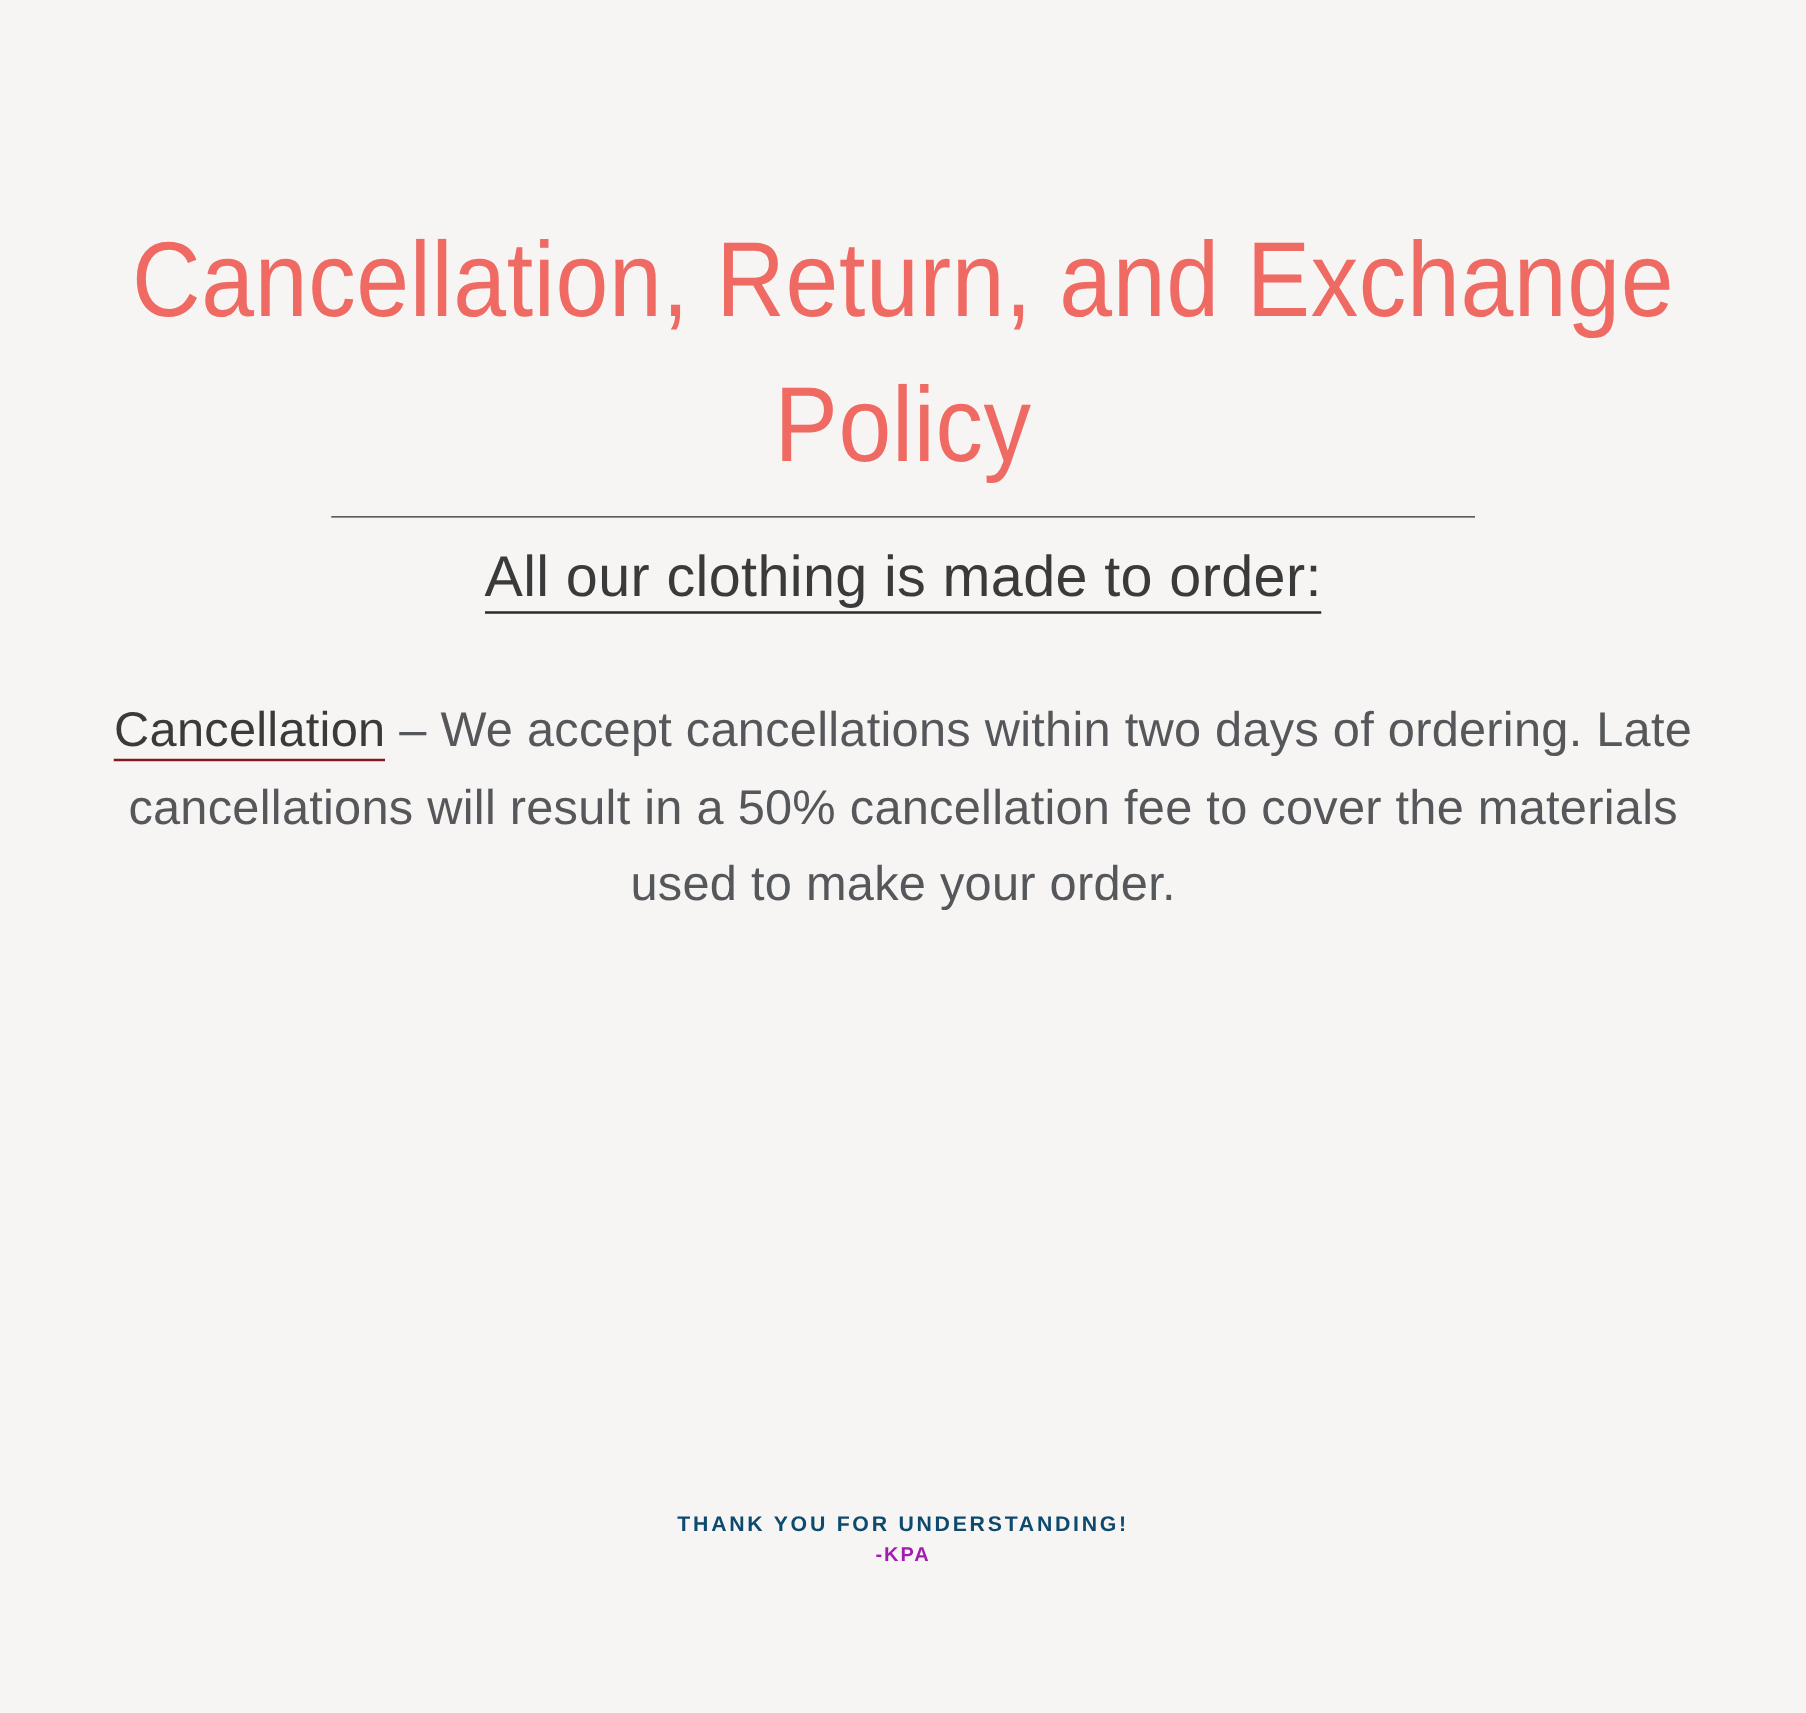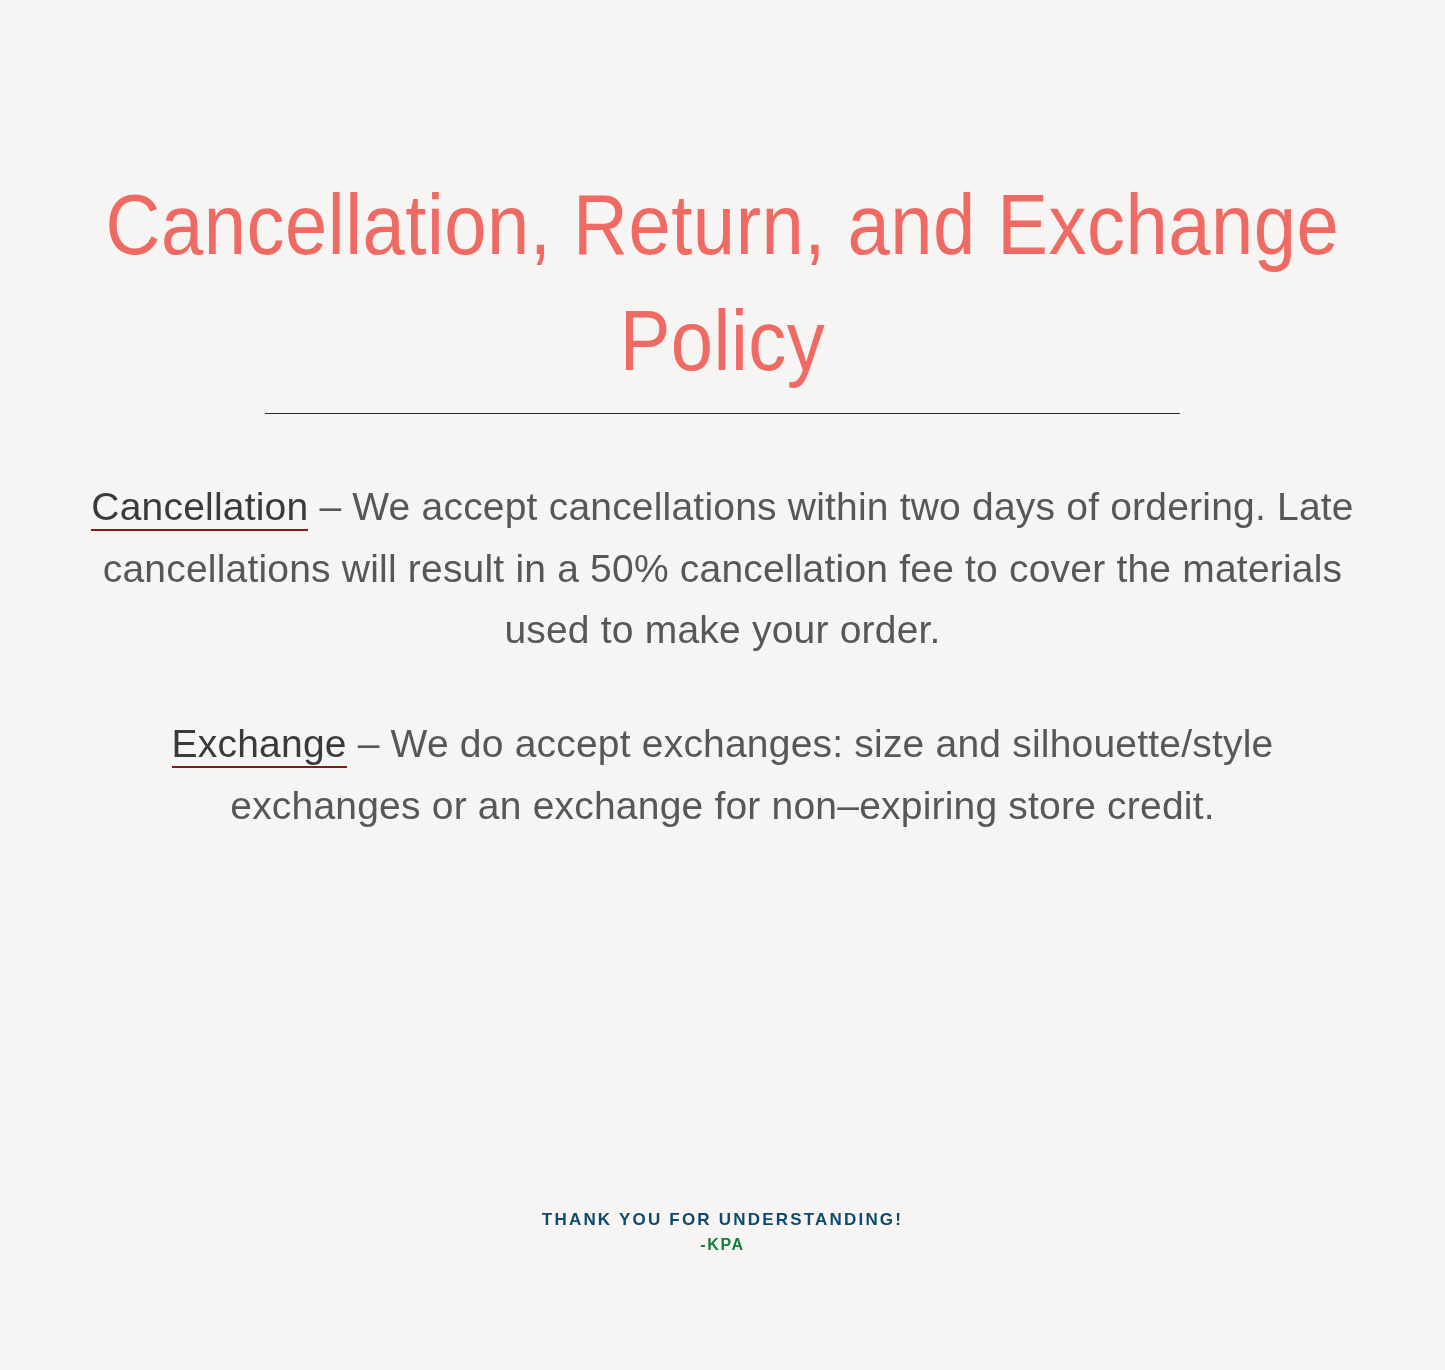--- a/index.html
+++ b/index.html
@@ -97,46 +97,46 @@
     font-size: 17px;
     font-weight: 700;
     letter-spacing: 2.2px;
     color: #0c4a6e;
     margin: 0;
   }
   .footer-line2 {
     font-size: 16px;
     font-weight: 700;
     letter-spacing: 1.6px;
-    color: #15803d;
+    color: #a21caf;
     margin: 6px 0 0 0;
   }
 </style>
 </head>
 <body>
 
 <div class="page">
 
   <h1 class="title">Cancellation, Return, and Exchange Policy</h1>
 
   <div class="divider-wrap">
     <div class="divider"></div>
   </div>
 
+  <h2 class="subtitle">
+    <span>All our clothing is made to order:</span>
+  </h2>
 
   <div class="body-wrap">
 
     <p class="para p-cancellation">
       <span class="lead">Cancellation</span><span> – We accept cancellations within two days of ordering. Late cancellations will result in a 50% cancellation fee to cover the materials used to make your order.</span>
     </p>
 
 
-    <p class="para p-exchange">
-      <span class="lead">Exchange</span><span> – We do accept exchanges: size and silhouette/style exchanges or an exchange for non–expiring store credit.</span>
-    </p>
 
   </div>
 
   <div class="footer">
     <p class="footer-line1">THANK YOU FOR UNDERSTANDING!</p>
     <p class="footer-line2">-KPA</p>
   </div>
 
 </div>
 

